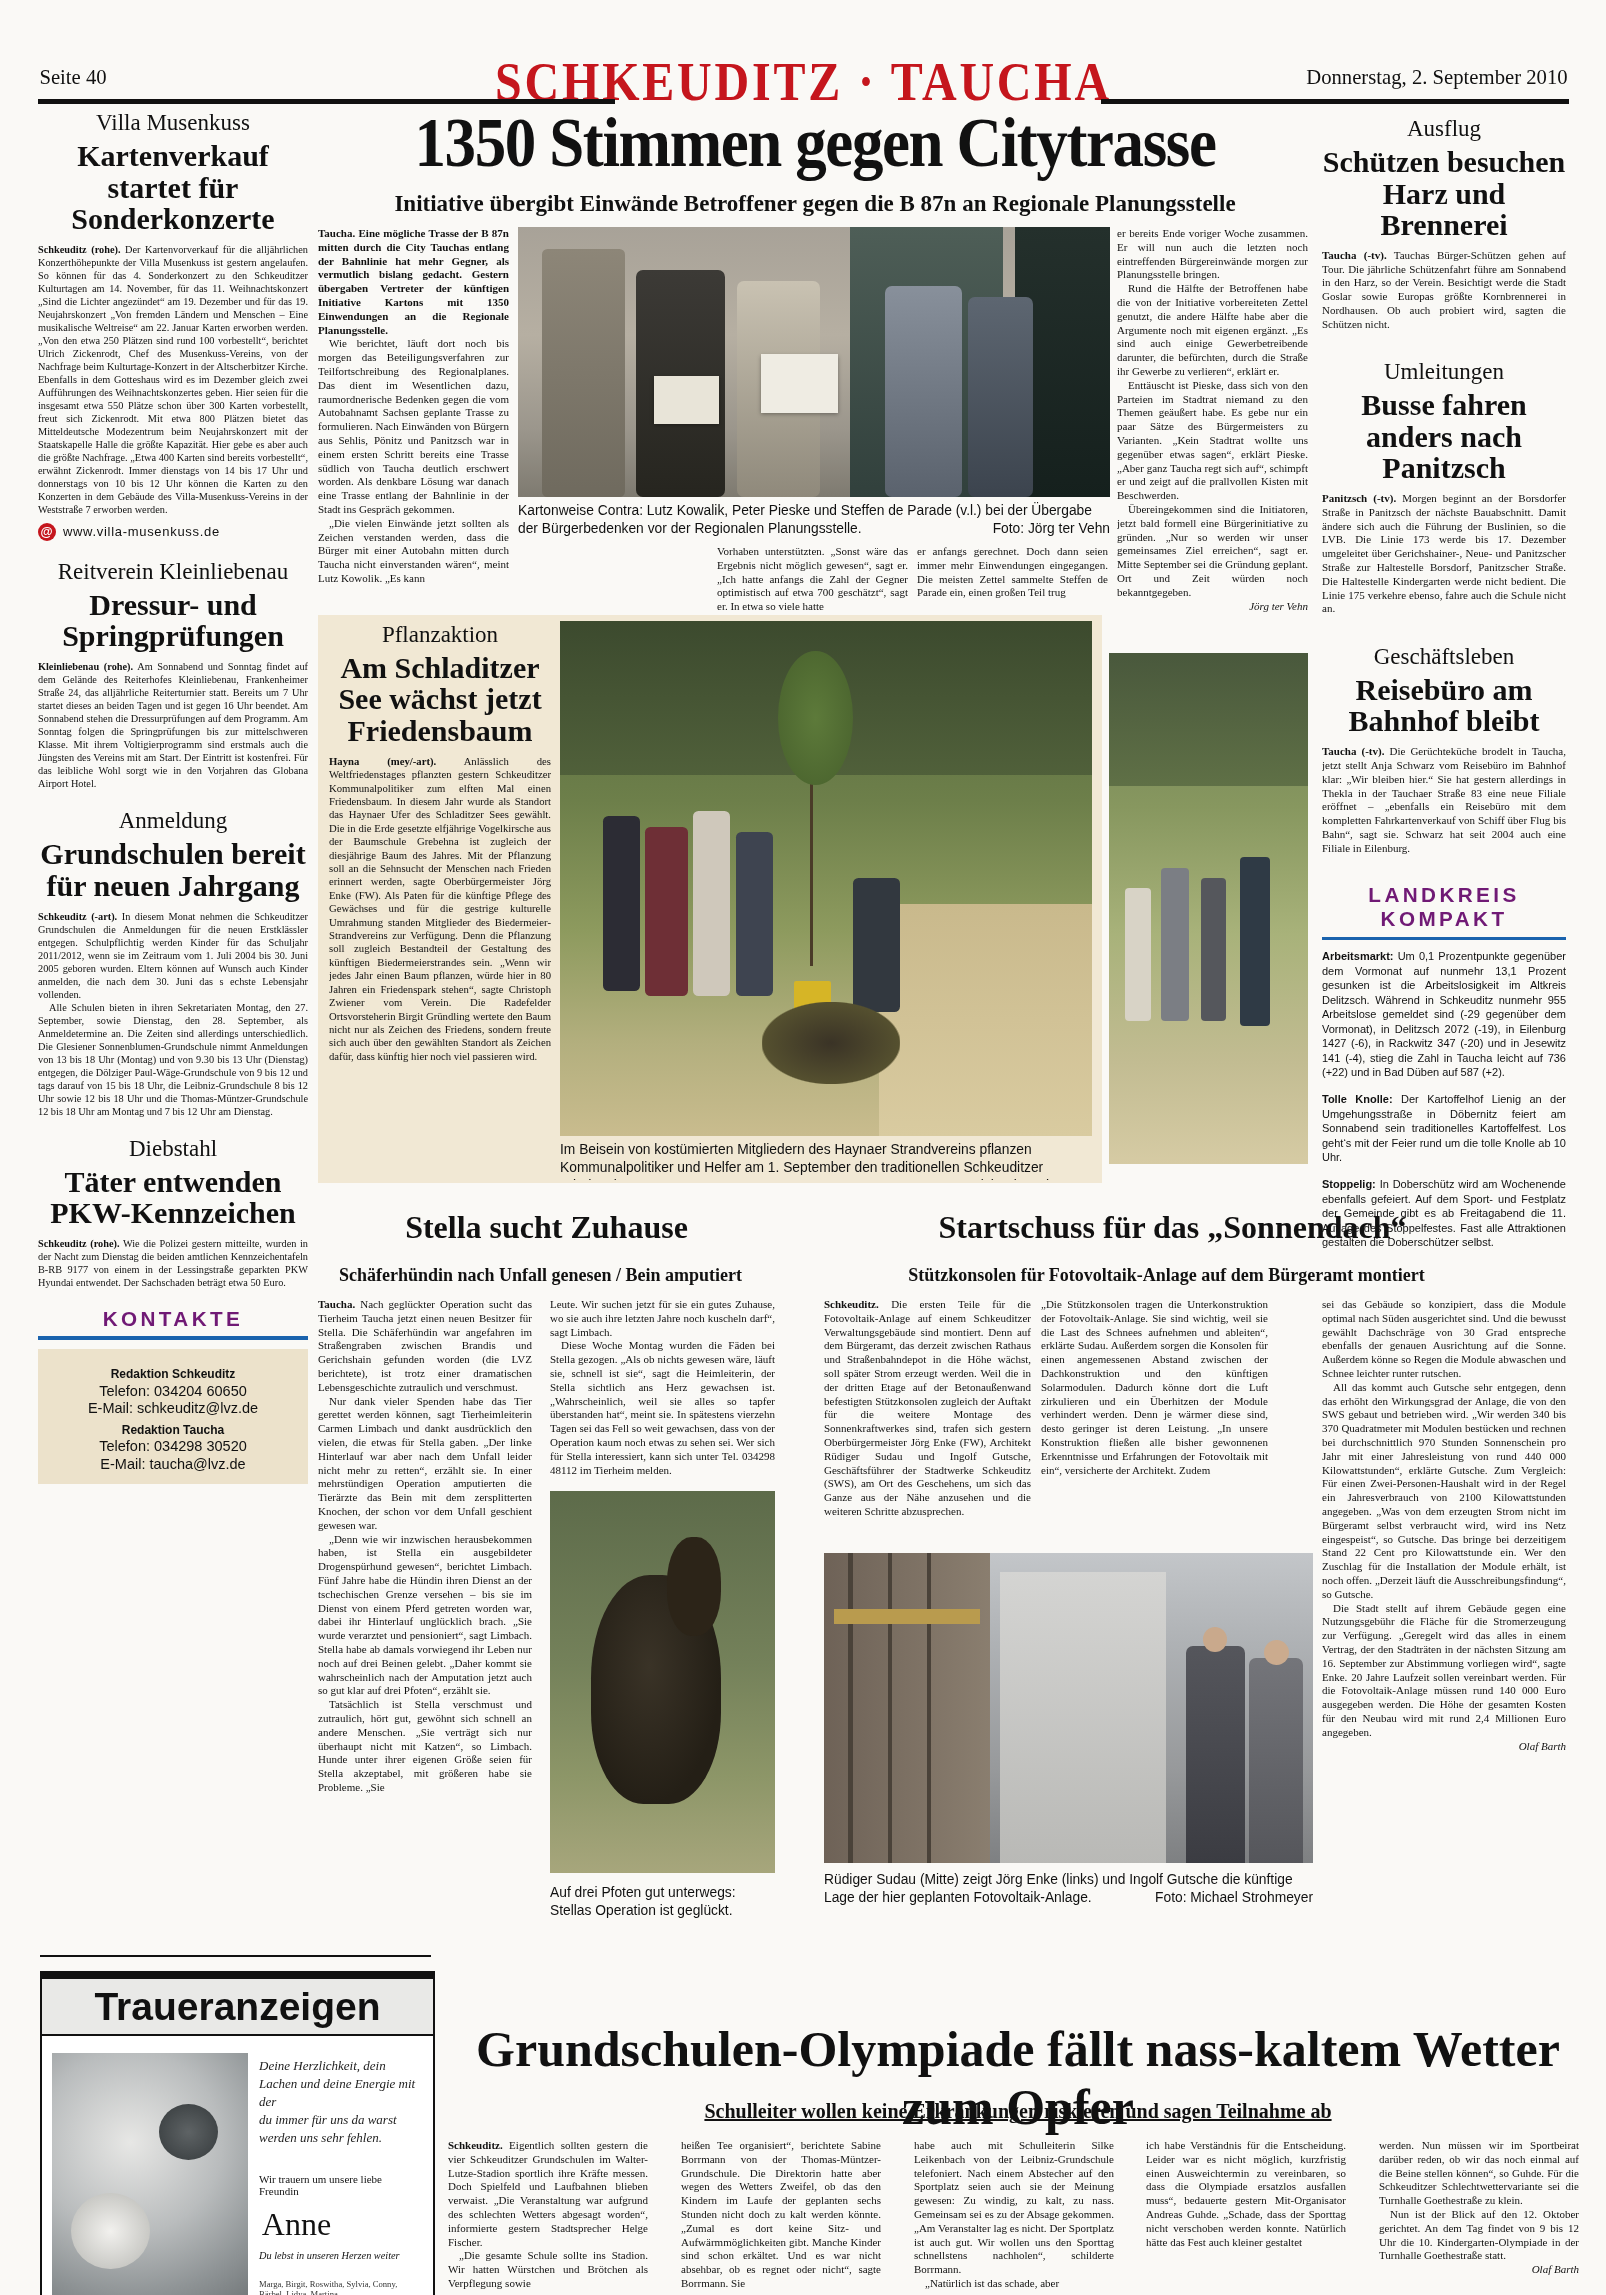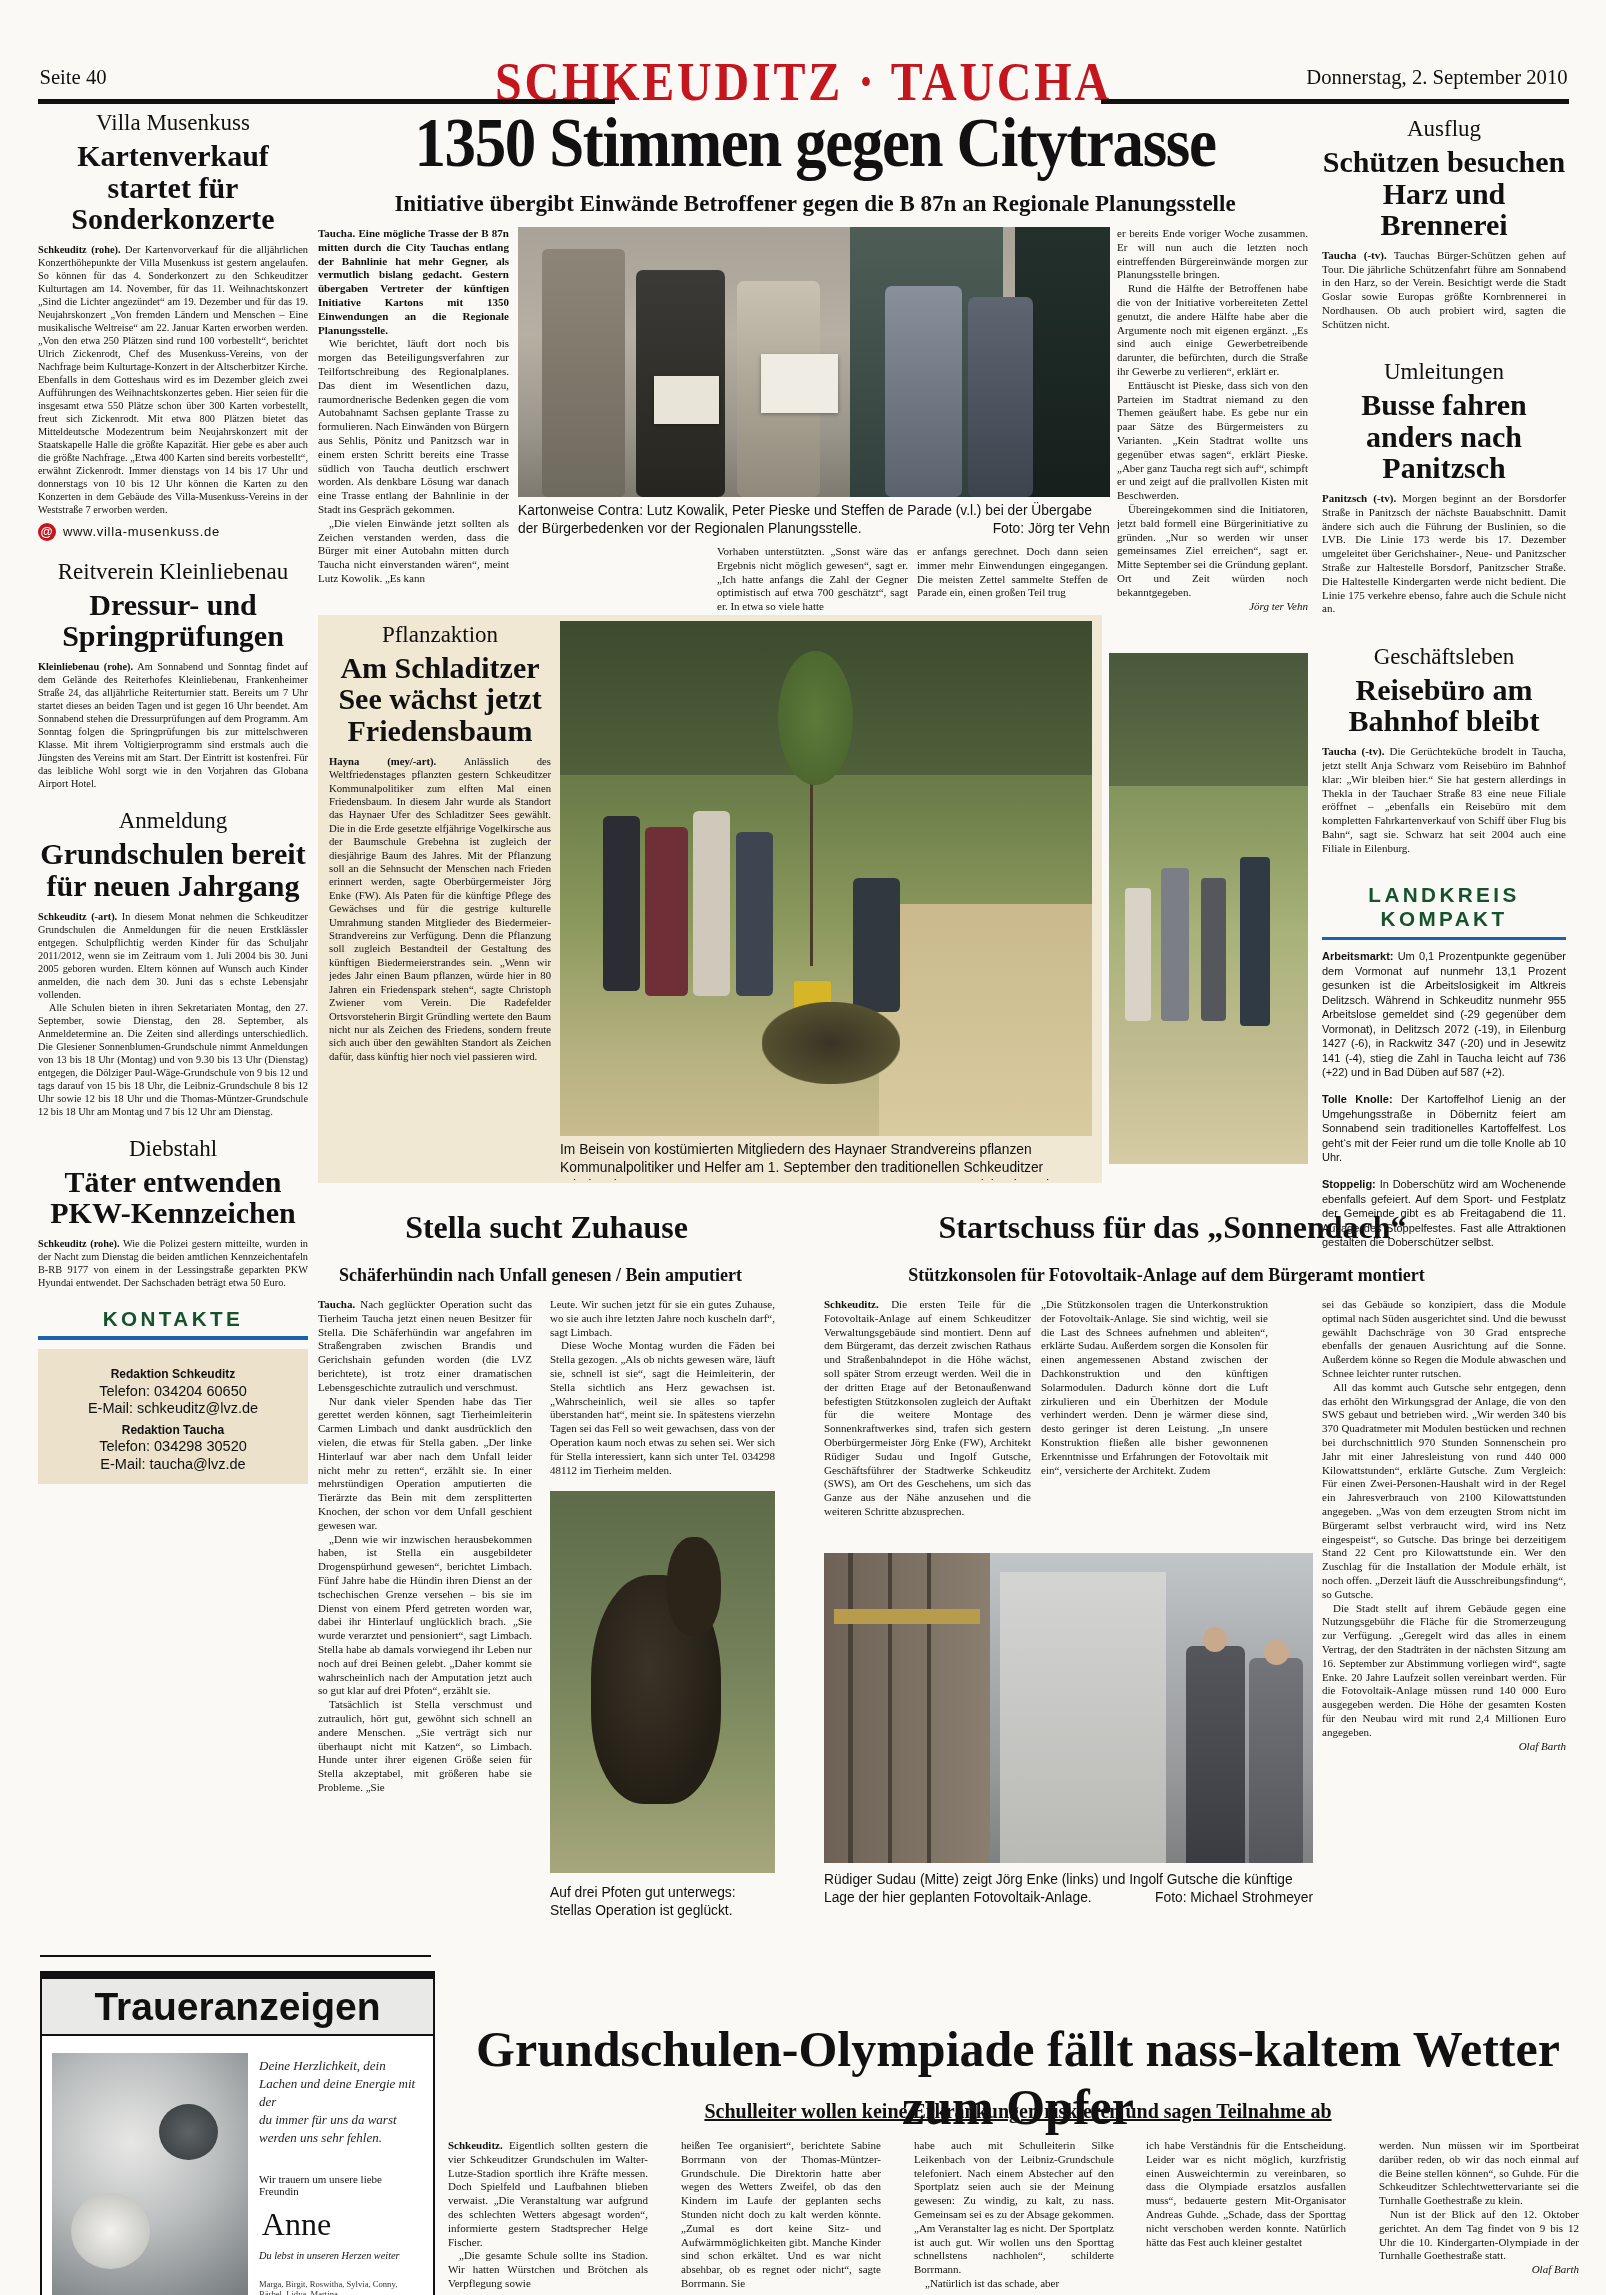--- a/index.html
+++ b/index.html
@@ -33,21 +33,21 @@
   
   .left-rail{position:absolute;left:38px;top:110px;width:270px;height:1835px;overflow:hidden;}
   .left-rail .sec{margin-bottom:18px;}
   .right-rail{position:absolute;left:1322px;top:116px;width:244px;height:1240px;overflow:hidden;}
   .right-rail .sec{margin-bottom:27.5px;}
   .weblink{margin-top:6.9px;font-family:"Liberation Sans",sans-serif;font-size:13px;
            letter-spacing:0.7px;display:flex;align-items:center;gap:6.9px;}
   .at-icon{display:inline-flex;width:18px;height:18px;border-radius:50%;background:#c5161d;
            color:#fff;align-items:center;justify-content:center;font-size:12.4px;font-weight:700;
            font-family:"Liberation Sans",sans-serif;}
-  .blue-title{color:#14532d;font-family:"Liberation Sans",sans-serif;font-weight:700;
+  .blue-title{color:#701a75;font-family:"Liberation Sans",sans-serif;font-weight:700;
               font-size:20.7px;letter-spacing:3.4px;text-align:center;margin:0 0 5.5px 0;}
   .blue-rule{height:3.4px;background:#1a63ad;margin-bottom:9.6px;}
   .beige-box{background:#ece2cb;padding:11px 6.9px;text-align:center;
              font-family:"Liberation Sans",sans-serif;}
   .kt-name{font-weight:700;font-size:12px;margin:6.9px 0 1.4px 0;}
   .kt-line{font-size:14.5px;margin:1.4px 0;}
   .lk-item{font-family:"Liberation Sans",sans-serif;font-size:11px;line-height:14.5px;
            text-align:justify;margin:0 0 12.4px 0;}
   .lk-item b{font-weight:700;}
   

